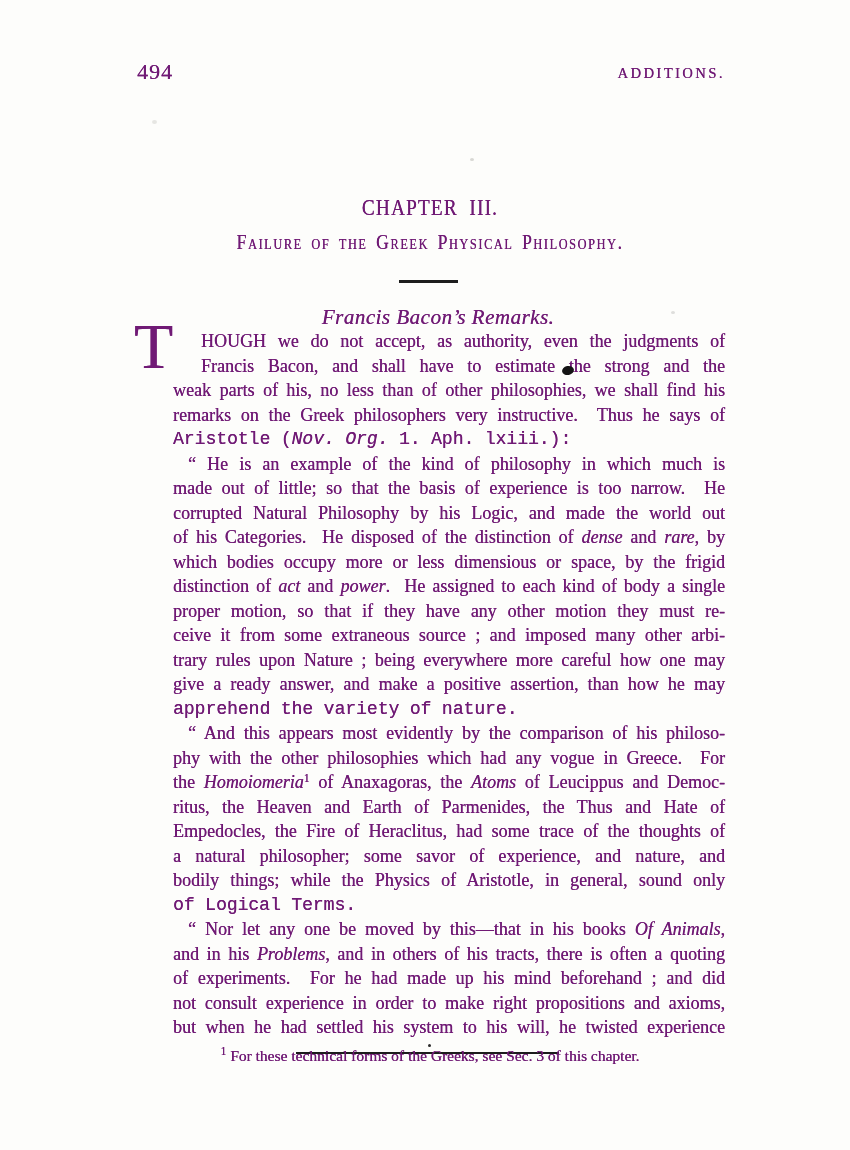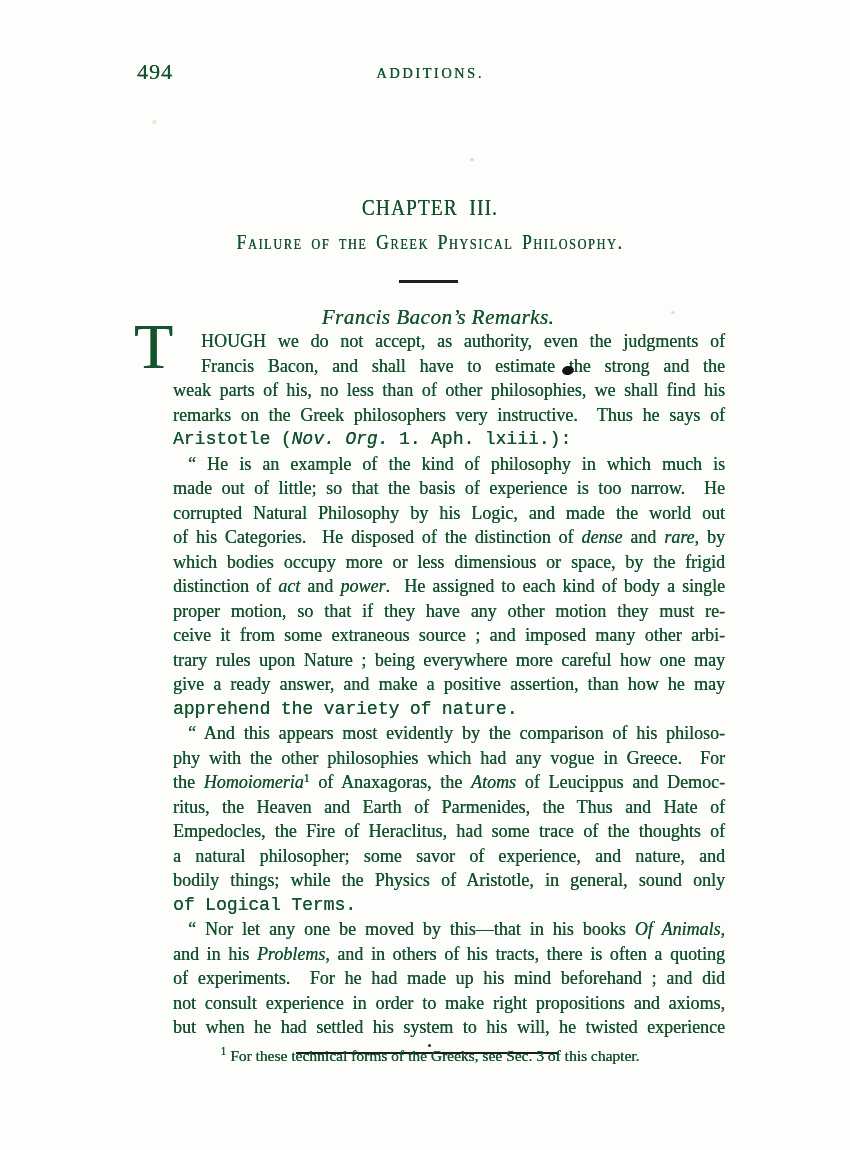--- a/index.html
+++ b/index.html
@@ -1,27 +1,27 @@
 <!DOCTYPE html>
 <html><head>
 <meta charset="utf-8">
 <style>
   html,body{margin:0;padding:0;background:#fdfdfb;}
   .page{
     position:relative;
     width:850px;height:1150px;
     background:#fdfdfb;
-    color:#14532d;
+    color:#701a75;
     font-family:"Liberation Serif","DejaVu Serif",serif;
     text-shadow:0.25px 0 0 currentColor;
     overflow:hidden;
   }
   
   #pagenum{position:absolute;left:137px;top:59px;font-size:22px;letter-spacing:1px;}
-  #runhead{position:absolute;left:135px;top:65px;width:590px;text-align:center;
+  #runhead{position:absolute;left:135px;top:65px;width:590px;text-align:right;
            font-size:14.5px;letter-spacing:2.5px;}
   
   #chapter{position:absolute;left:135px;top:194px;width:590px;margin:0;text-align:center;
            font-size:24px;font-weight:normal;letter-spacing:1.5px;word-spacing:7px;
            transform:scaleX(0.80);transform-origin:50% 0;}
   #subtitle{position:absolute;left:135px;top:231px;width:590px;margin:0;text-align:center;
             font-size:20px;font-weight:normal;font-variant:small-caps;
             letter-spacing:1.8px;word-spacing:3px;
             transform:scaleX(0.88);transform-origin:50% 0;}
   #hrule{position:absolute;left:399px;top:280px;width:59px;height:2.5px;background:#1d1d1d;}

